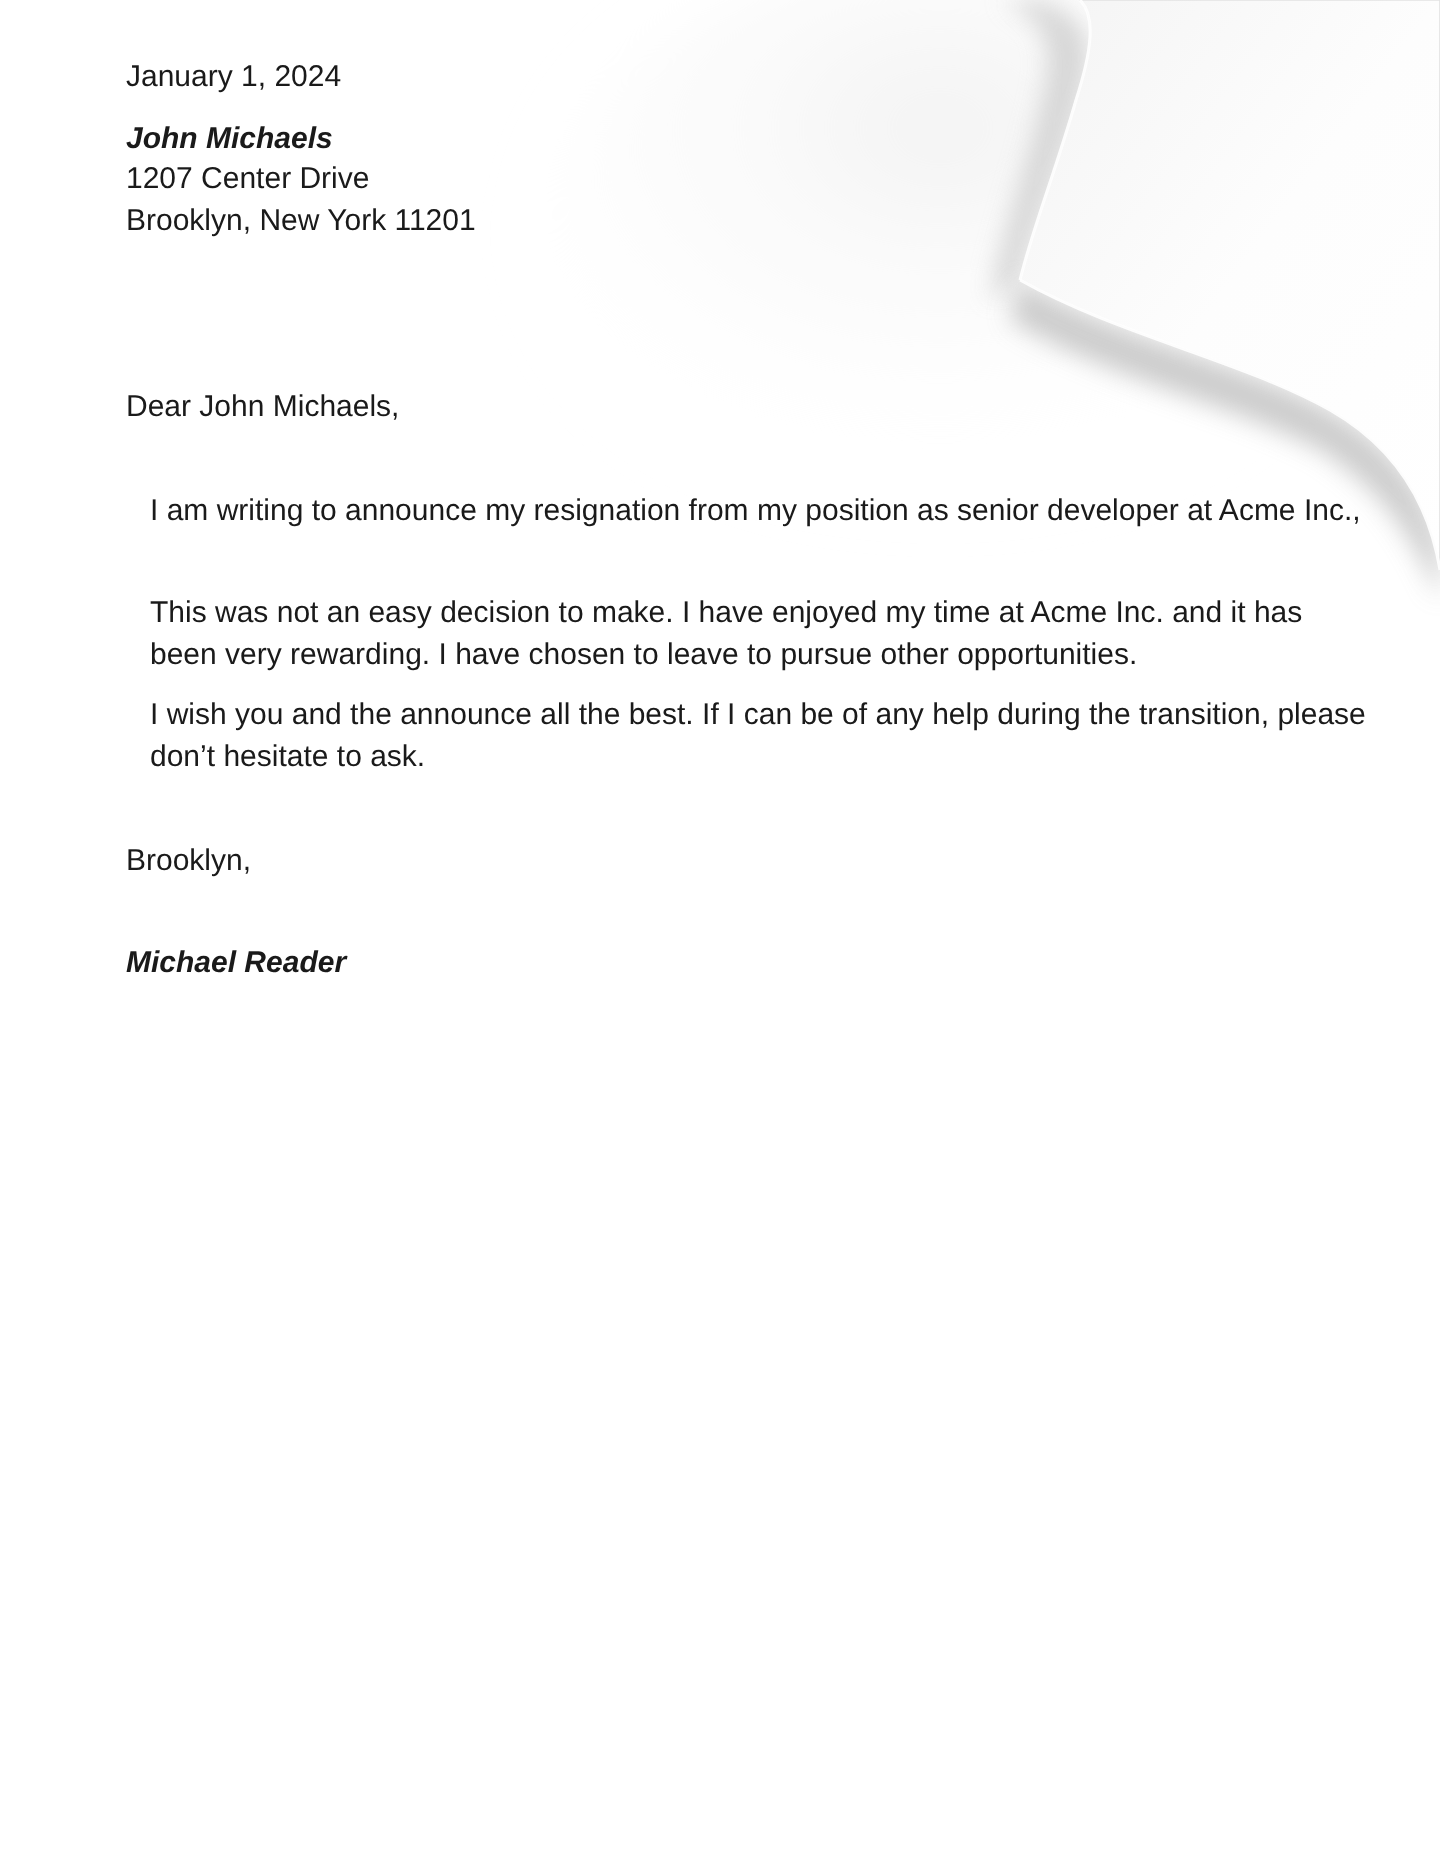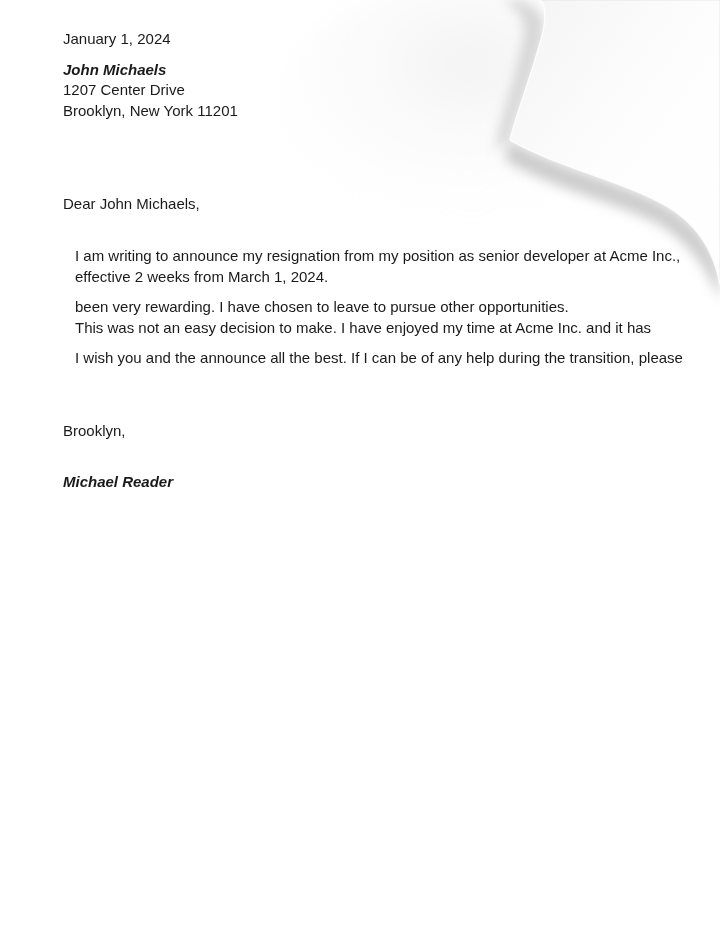--- a/index.html
+++ b/index.html
@@ -102,29 +102,29 @@
   <div class="line" style="top:29px;">January 1, 2024</div>
 
   <div class="line bold" style="top:60px;">John Michaels</div>
   <div class="line" style="top:80px;">1207 Center Drive</div>
   <div class="line" style="top:101px;">Brooklyn, New York 11201</div>
 
   <div class="line" style="top:194px;">Dear John Michaels,</div>
 
   <div class="para" style="top:245px;">
     <span>I am writing to announce my resignation from my position as senior developer at Acme Inc.,</span>
-    <span>effective 2 weeks from March 1, 2024.</span>
   </div>
 
   <div class="para" style="top:296px;">
+    <span>This was not an easy decision to make. I have enjoyed my time at Acme Inc. and it has</span>
     <span>been very rewarding. I have chosen to leave to pursue other opportunities.</span>
-    <span>This was not an easy decision to make. I have enjoyed my time at Acme Inc. and it has</span>
   </div>
 
   <div class="para" style="top:347px;">
     <span>I wish you and the announce all the best. If I can be of any help during the transition, please</span>
+    <span>don’t hesitate to ask.</span>
   </div>
 
   <div class="line" style="top:421px;">Brooklyn,</div>
 
   <div class="line bold" style="top:472px;">Michael Reader</div>
 
 </div>
 
 </body></html>

